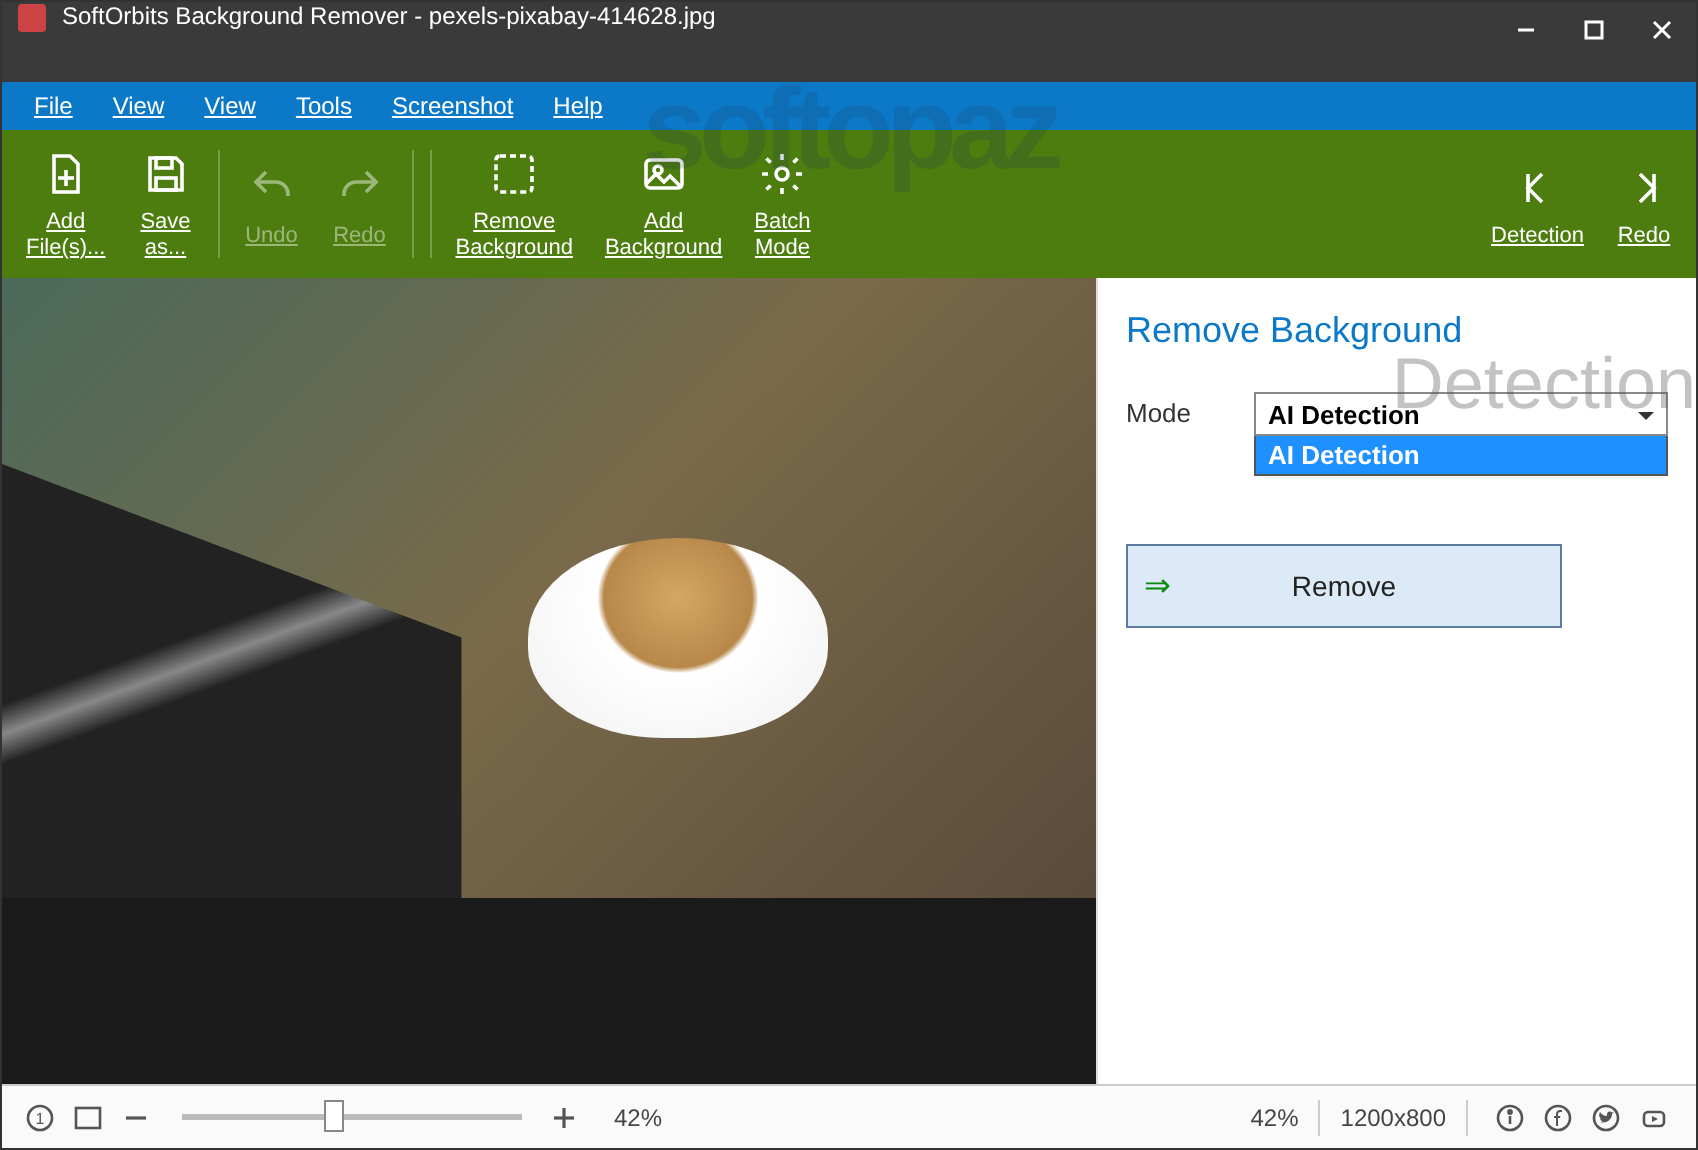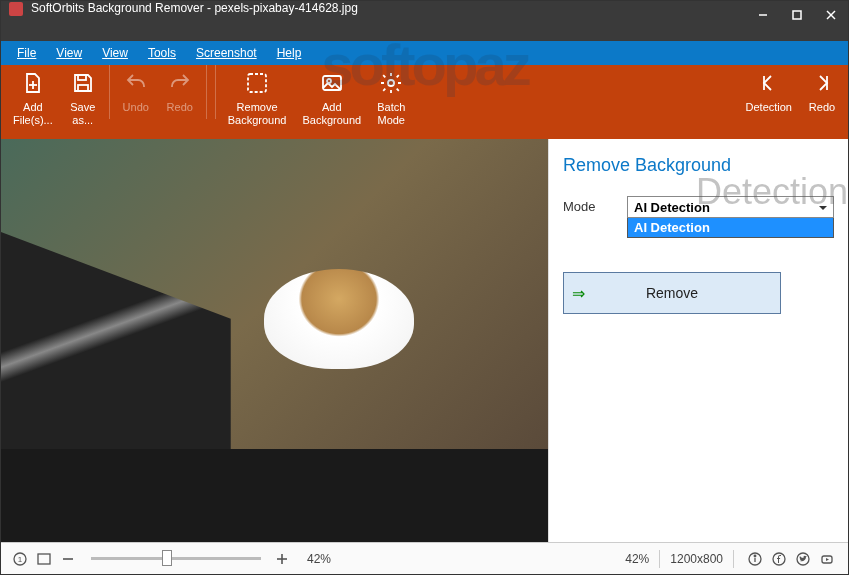--- a/index.html
+++ b/index.html
@@ -8,21 +8,21 @@
 .titlebar { background: #3a3a3a; color: #fff; height: 40px; display: flex; align-items: flex-start; padding-left: 8px; font-size: 12px; }
 .titlebar .icon-slot { width: 16px; height: 16px; margin-right: 6px; display: flex; align-items: center; }
 .titlebar .title-text { flex: 1; }
 .window-controls { display: flex; }
 .window-controls div { width: 34px; height: 28px; display: flex; align-items: center; justify-content: center; color: #ddd; cursor: pointer; }
 
 .menubar { background: #0c79c8; color: #fff; height: 24px; display: flex; align-items: center; padding: 0 6px; font-size: 12px; }
 .menubar .menu-item { padding: 3px 10px; cursor: pointer; }
 .menubar .menu-item .ul { text-decoration: underline; }
 
-.toolbar { background: #c2410c; color: #fff; height: 74px; display: flex; align-items: flex-start; padding: 0 4px; font-size: 11px; }
+.toolbar { background: #4d7c0f; color: #fff; height: 74px; display: flex; align-items: center; padding: 0 4px; font-size: 11px; text-decoration: underline; }
 .tool-btn { display: flex; flex-direction: column; align-items: center; justify-content: center; padding: 4px 8px; cursor: pointer; min-width: 44px; text-align: center; line-height: 1.15; }
 .tool-btn.disabled { opacity: 0.45; cursor: default; }
 .tool-btn .icon-box { height: 28px; display: flex; align-items: center; justify-content: center; margin-bottom: 4px; }
 .tool-sep { width: 1px; height: 54px; background: rgba(255,255,255,0.25); margin: 0 4px; }
 
 .content { flex: 1; display: flex; background: #fff; min-height: 0; }
 .canvas { flex: 1; background: #1a1a1a; display: flex; align-items: flex-start; justify-content: flex-start; padding: 0; position: relative; overflow: hidden; }
 .canvas .img-placeholder { width: 100%; height: 310px; background: linear-gradient(135deg, #4a6a5a 0%, #7a6a4a 50%, #5a4a3a 100%); position: relative; }
 .canvas .img-placeholder::before { content: ''; position: absolute; left: 0; top: 30%; width: 42%; height: 70%; background: linear-gradient(160deg, #222 40%, #888 45%, #222 50%); clip-path: polygon(0 0, 100% 40%, 100% 100%, 0 100%); }
 .canvas .cup { position: absolute; left: 48%; top: 42%; width: 150px; height: 100px; background: radial-gradient(ellipse at 50% 30%, #d4a862 0%, #b8884a 35%, #fff 38%, #f0f0f0 100%); border-radius: 50% 50% 45% 45%; }

